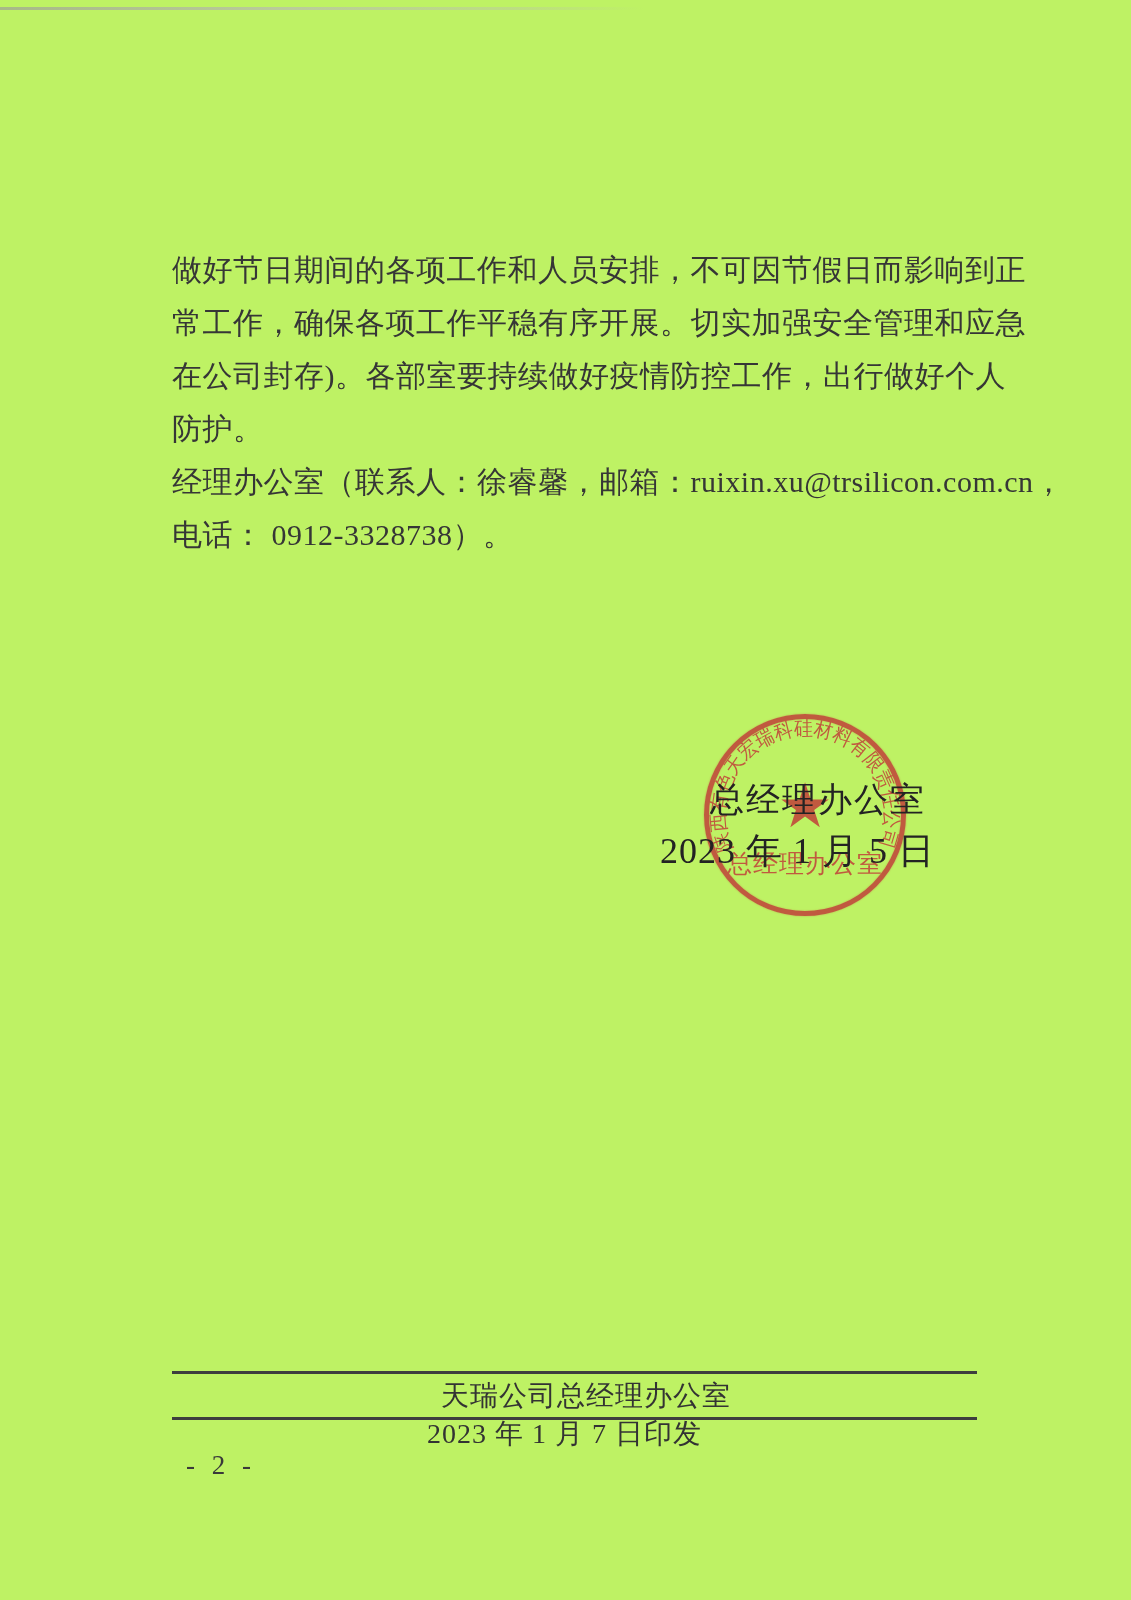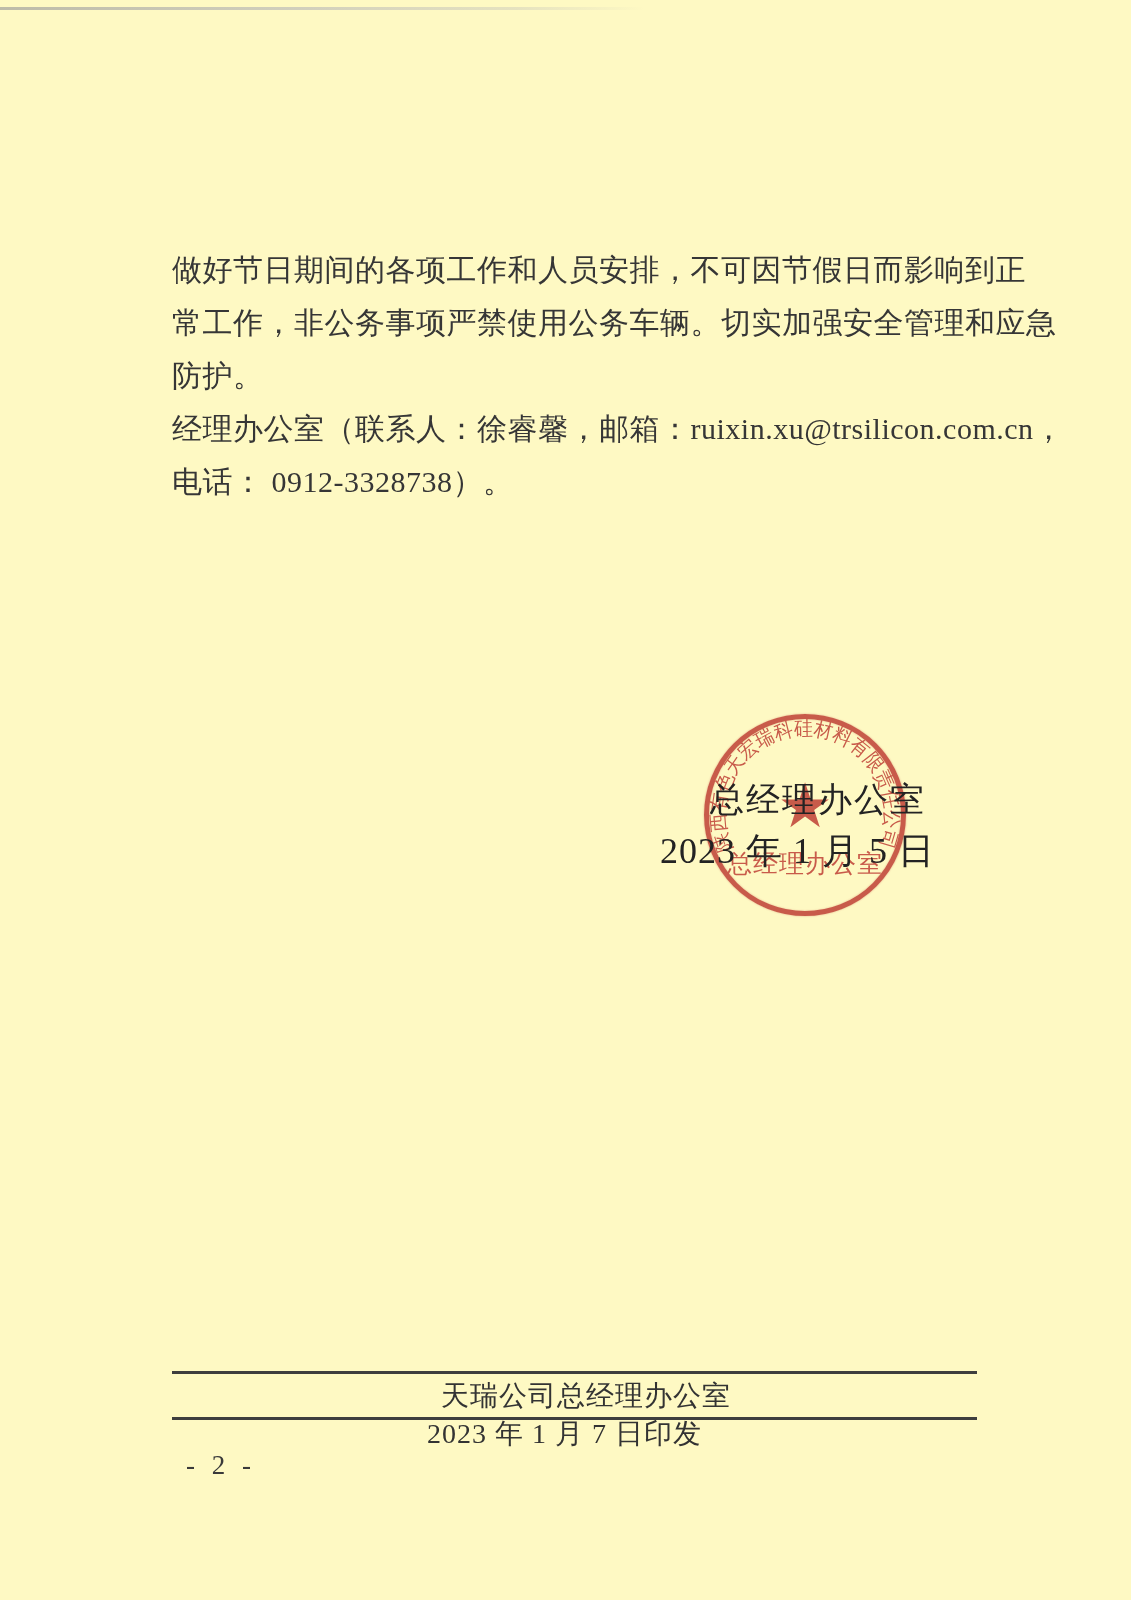--- a/index.html
+++ b/index.html
@@ -1,20 +1,20 @@
 <!DOCTYPE html>
 <html><head>
 <meta charset="utf-8">
 <style>
   html,body{margin:0;padding:0;background:#e8e8e8;}
   .page{
     position:relative;
     width:1131px;height:1600px;
     margin:0 auto;
-    background:#fef9c3;
+    background:#bef264;
     overflow:hidden;
     font-family:"Liberation Serif","DejaVu Serif",serif;
     color:#343434;
   }
   
   .scan-line{
     position:absolute;top:7px;left:0;width:645px;height:3px;
     background:linear-gradient(90deg,#9a9a9a 0%,#b8b8b8 45%,rgba(185,185,185,0.55) 80%,rgba(185,185,185,0) 100%);
     opacity:.65;
   }
@@ -97,21 +97,22 @@
 </style>
 </head>
 <body>
 
 <div class="page">
 
   <div class="scan-line"></div>
 
   <div class="body-text">
     <div class="doc-line">做好节日期间的各项工作和人员安排，不可因节假日而影响到正</div>
-    <div class="doc-line">常工作，非公务事项严禁使用公务车辆。切实加强安全管理和应急</div>
+    <div class="doc-line">常工作，确保各项工作平稳有序开展。切实加强安全管理和应急</div>
+    <div class="doc-line">在公司封存)。各部室要持续做好疫情防控工作，出行做好个人</div>
     <div class="doc-line last">防护。</div>
     <div class="doc-line">经理办公室（联系人：徐睿馨，邮箱：ruixin.xu@trsilicon.com.cn，</div>
     <div class="doc-line last">电话： 0912-3328738）。</div>
   </div>
 
   <div class="stamp">
     <div class="stamp-red">
       <div class="seal-ring"></div>
       <svg class="seal-svg" width="224" height="224" viewBox="0 0 224 224">
         <defs>

